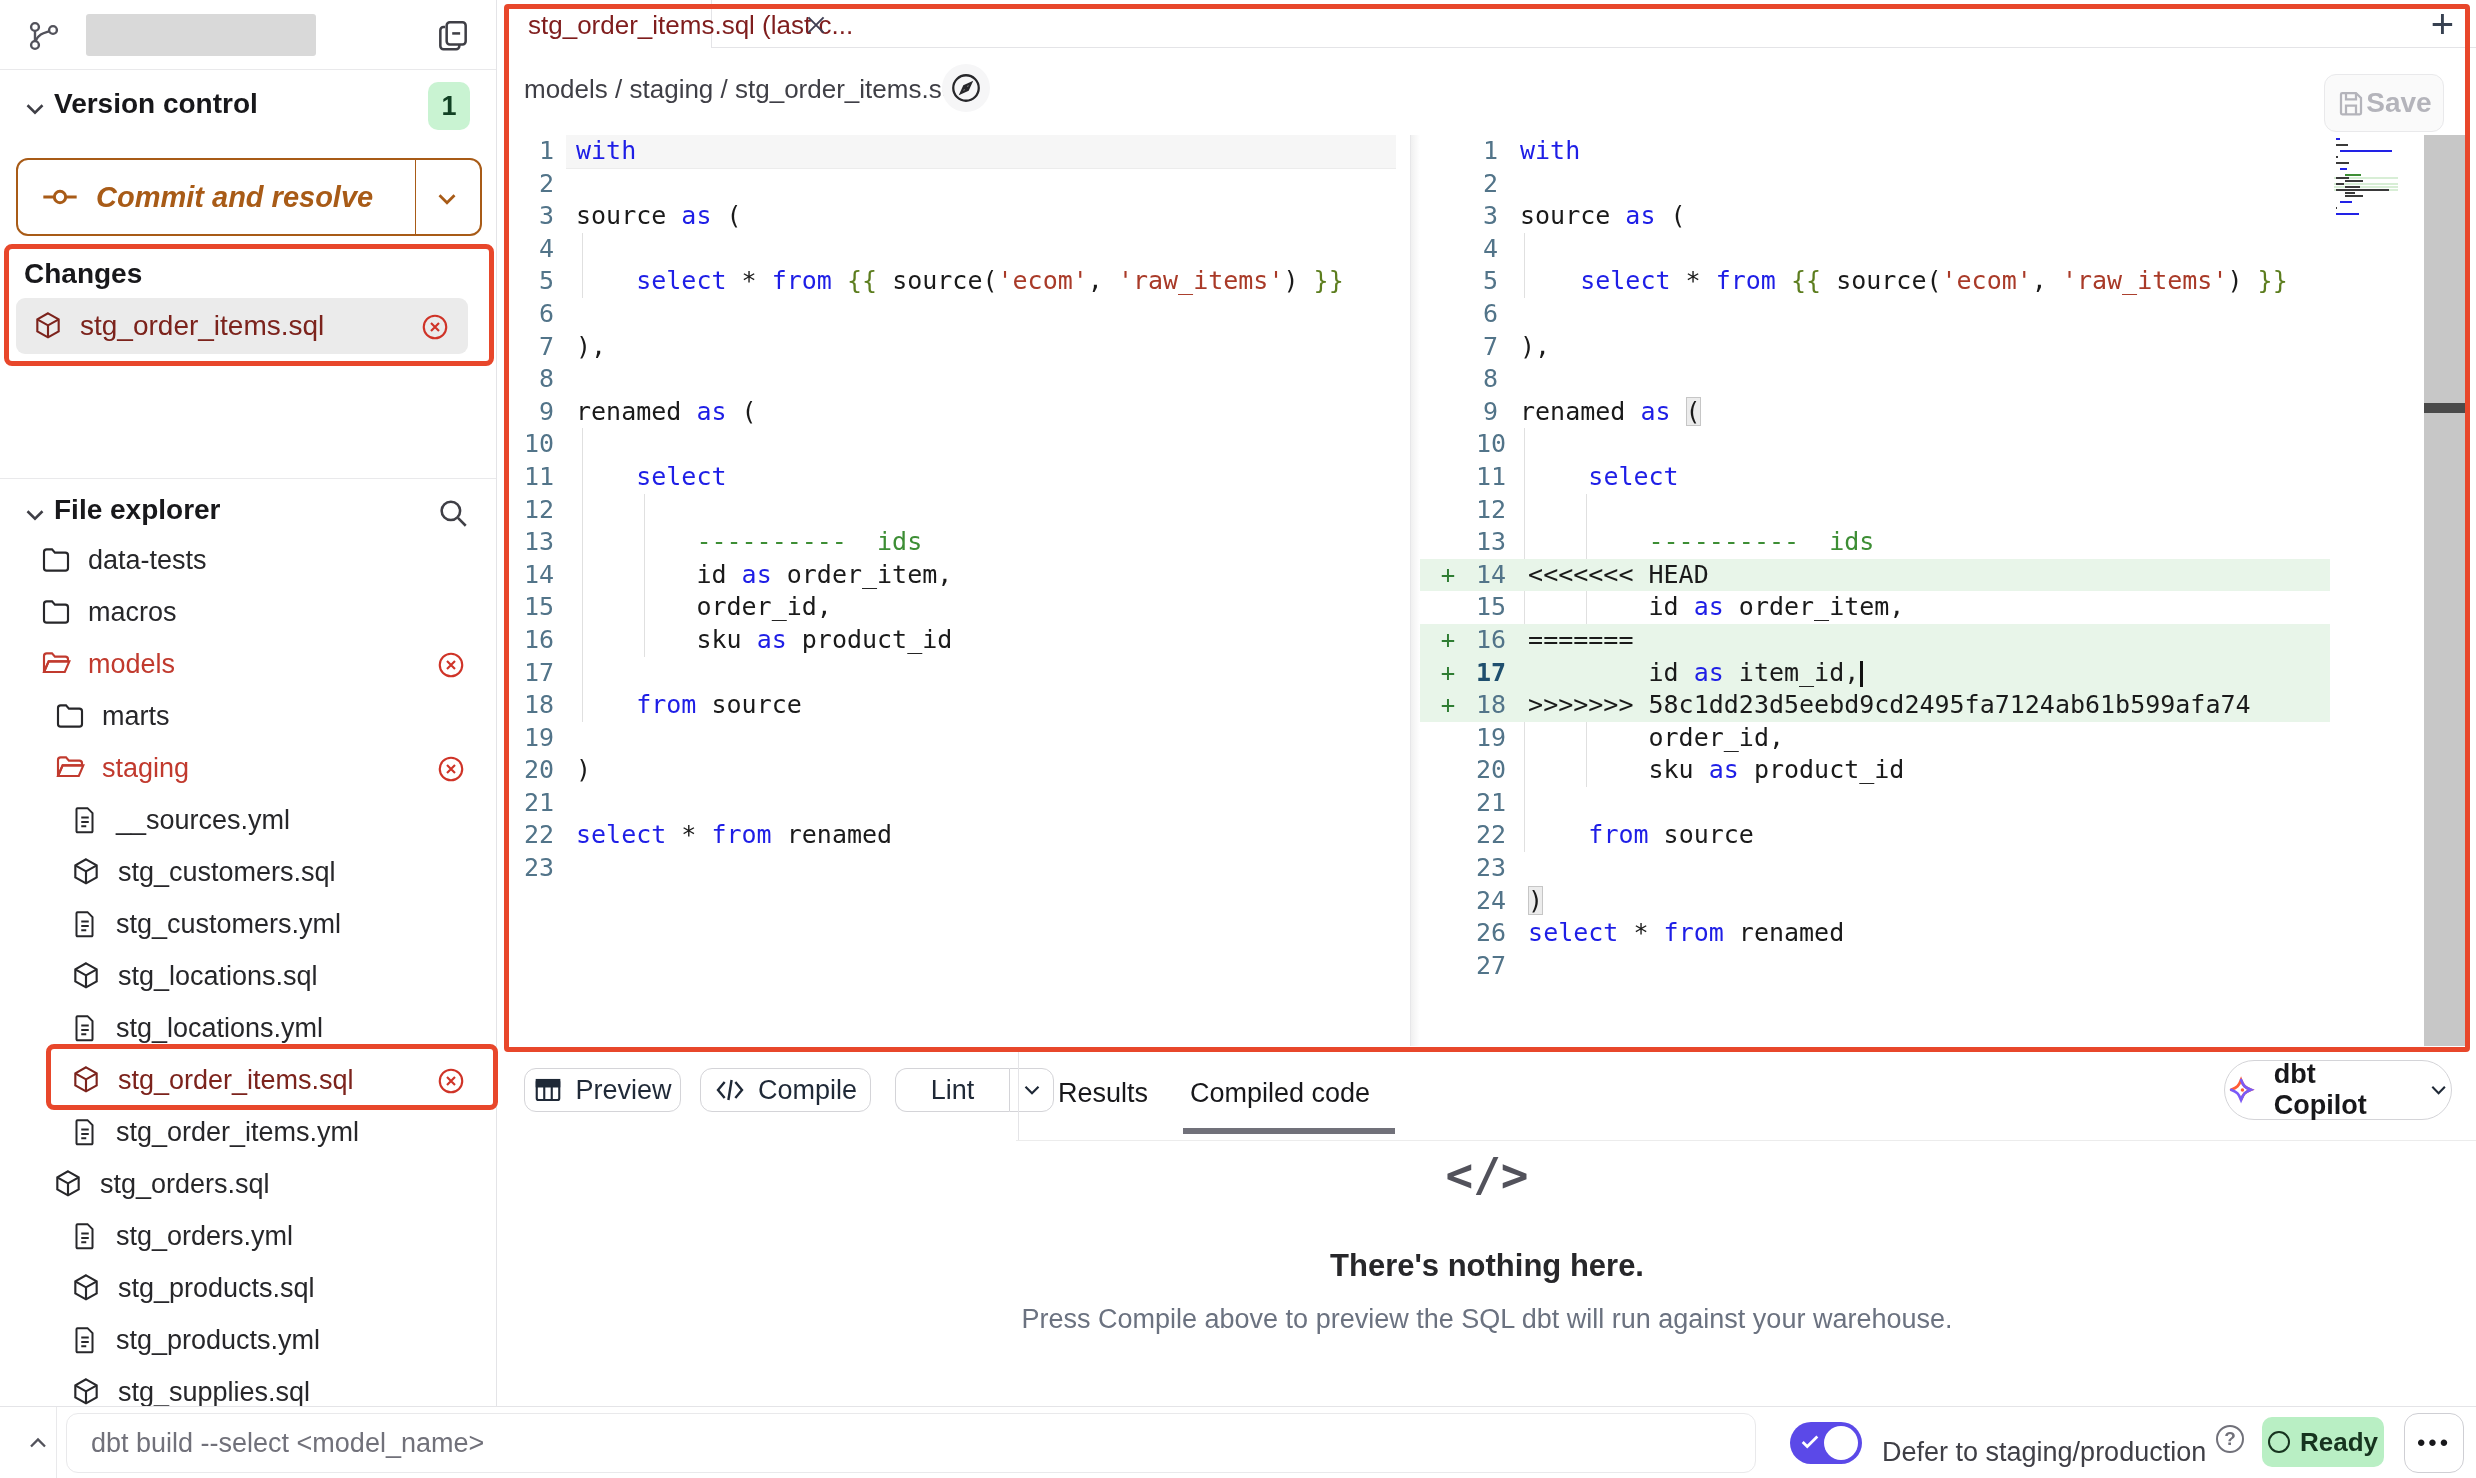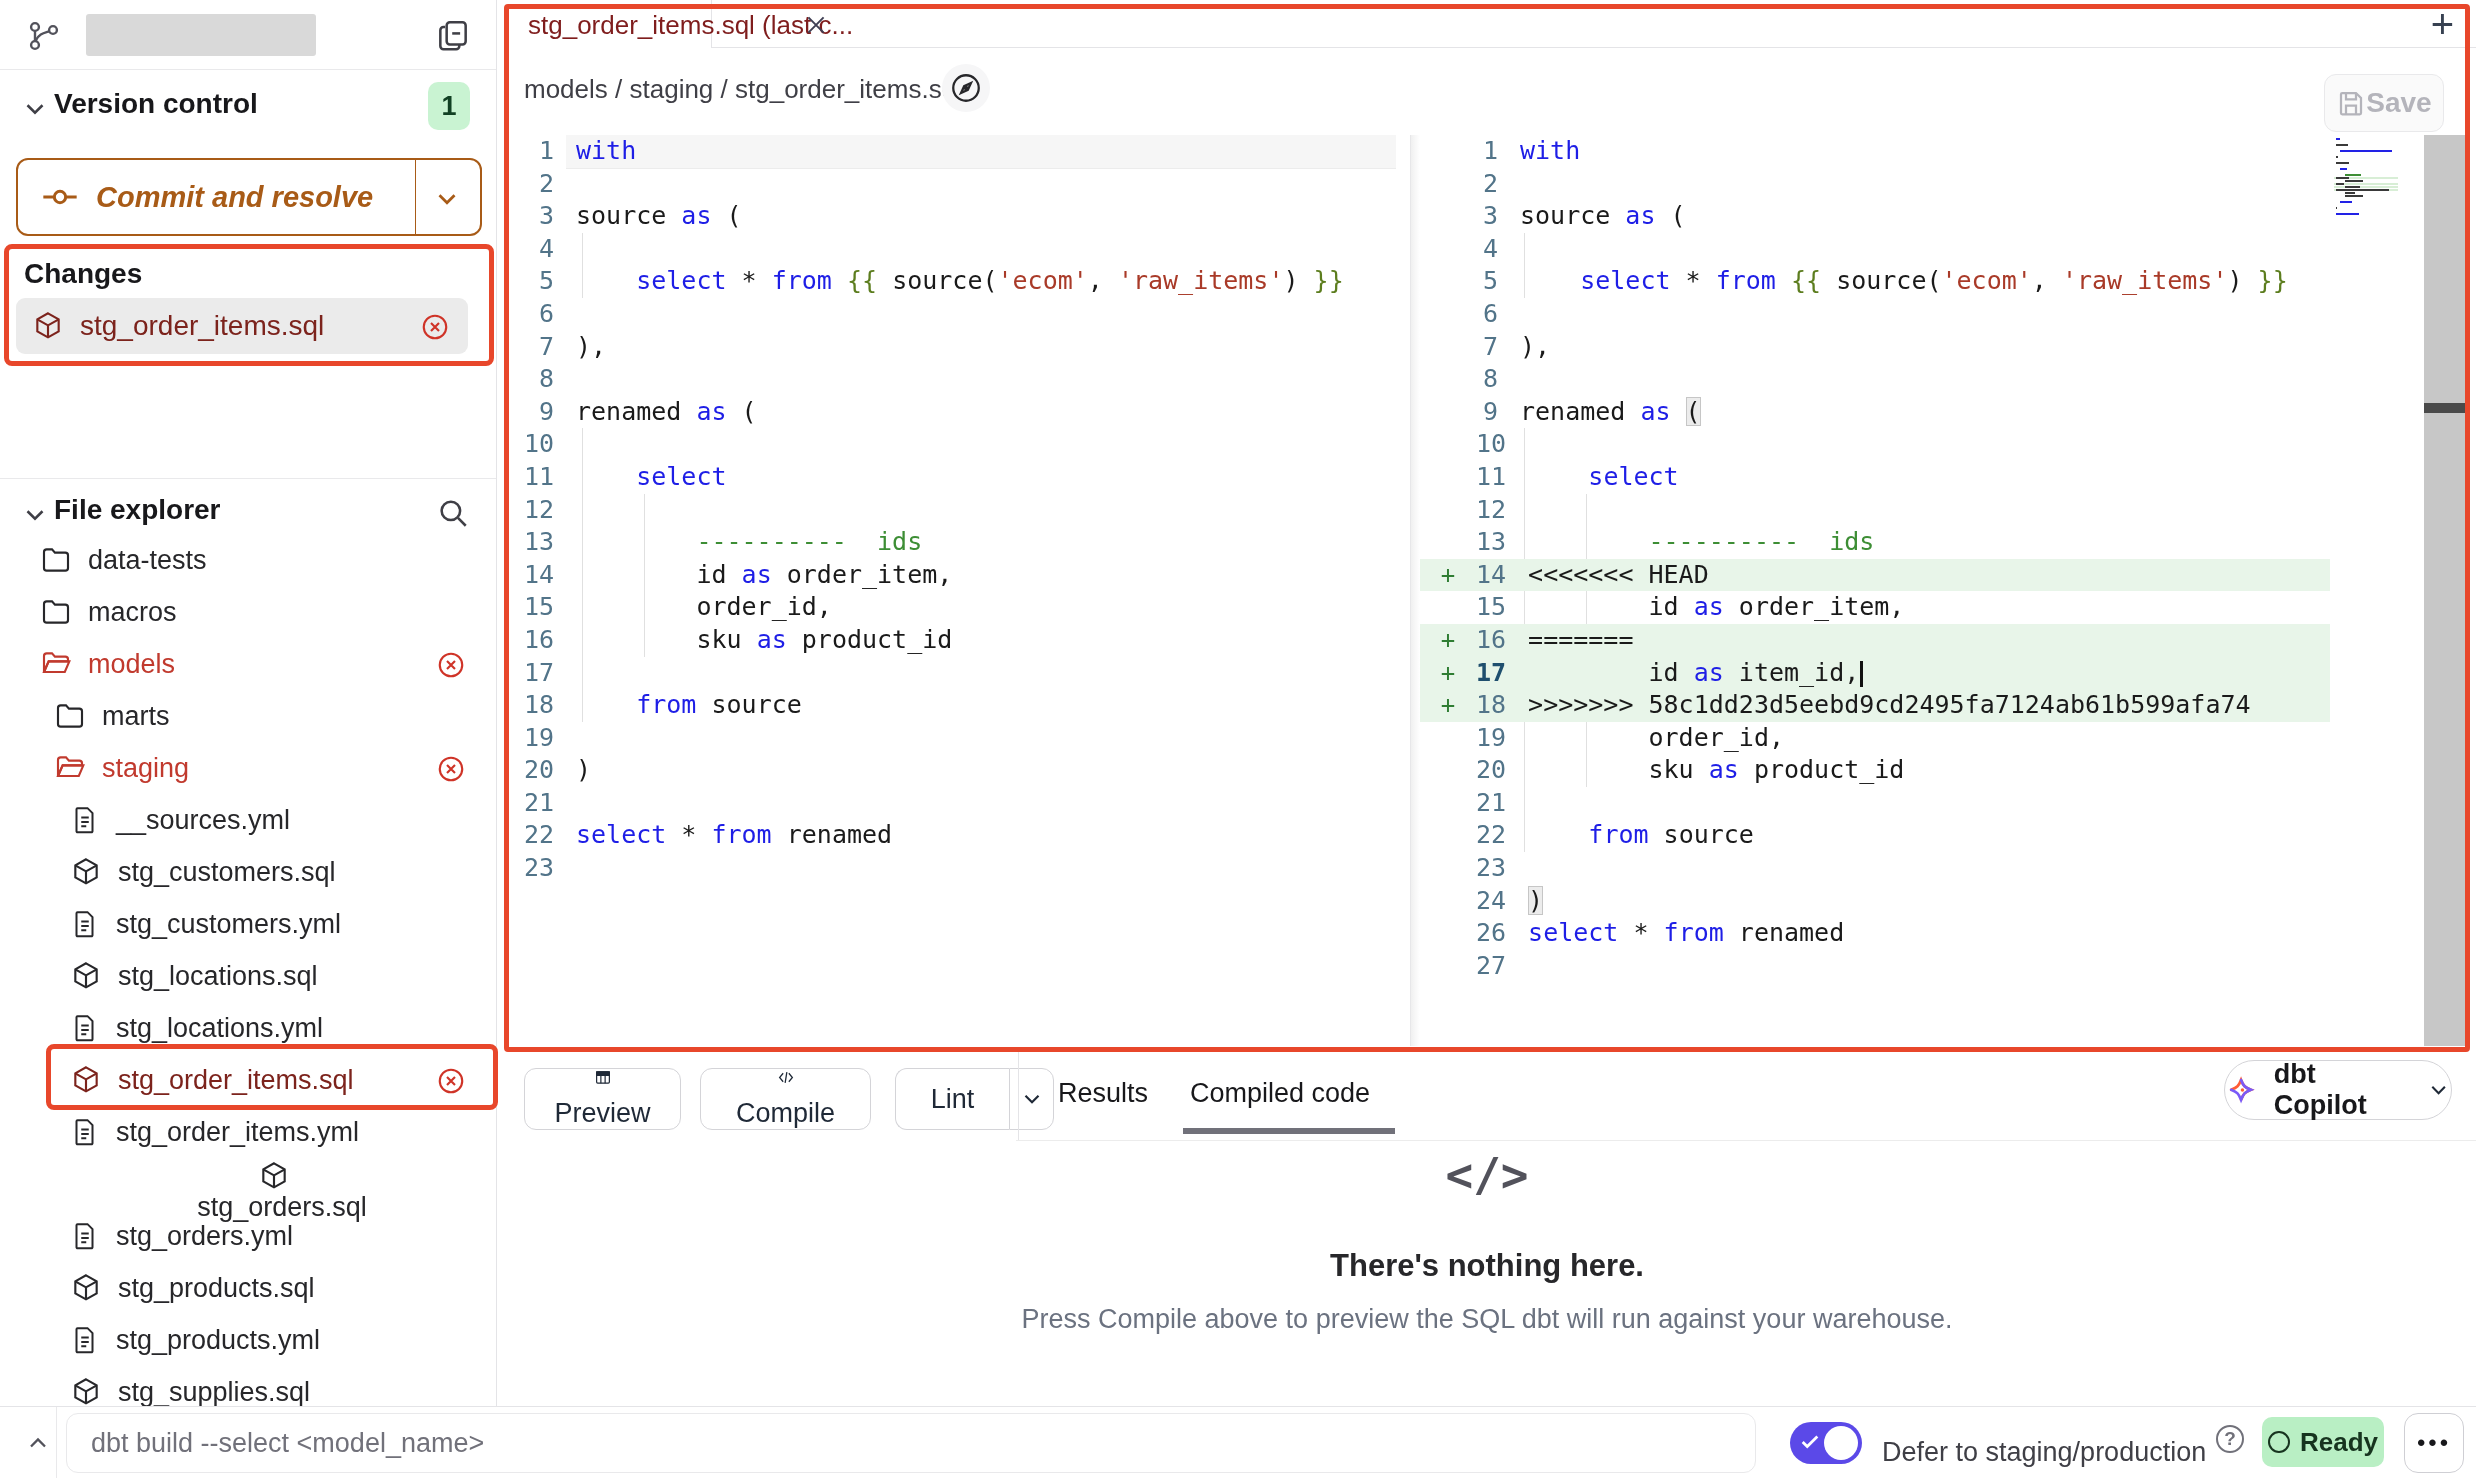--- a/index.html
+++ b/index.html
@@ -86,21 +86,21 @@
   .lp-thumb { position:absolute; right:2px; top:0; width:23px; height:12px; background:#3a3a3a; }
   .minimap { position:absolute; left:1836px; top:3px; width:64px; }
   .mrow { height:2px; margin-bottom:1px; position:relative; }
   .mrow .mbar { height:2px; }
   .mrow.mhl { background:#d8eed6; }
   .scrolltrack { position:absolute; left:1926px; top:0; width:44px; height:911px; background:#c7c7c7; cursor:pointer; }
   .scrollthumb { position:absolute; left:0; top:268px; width:44px; height:10px; background:#4a4a4a; }
 
   
   .bottom-panel { position:absolute; left:0; top:1048px; width:1978px; height:358px; background:#fff; }
-  .bp-btn { position:absolute; top:20px; height:62px; border:1.5px solid #d4d4d8; border-radius:12px; background:#fff; display:flex; align-items:center; justify-content:center; gap:12px; font-size:27px; font-weight:500; color:#1f2937; cursor:pointer;flex-direction:column; }
+  .bp-btn { position:absolute; top:20px; height:44px; border:1.5px solid #d4d4d8; border-radius:12px; background:#fff; display:flex; align-items:center; justify-content:center; gap:12px; font-size:27px; font-weight:500; color:#1f2937; cursor:pointer; }
   .btn-preview { left:26px; width:157px; }
   .btn-compile { left:202px; width:171px; }
   .btn-lint { left:397px; width:114px; padding-right:0; border-right:none; border-top-right-radius:0; border-bottom-right-radius:0; }
   .btn-lint-chev { left:511px; width:45px; border-left:1.5px solid #d4d4d8; border-top-left-radius:0; border-bottom-left-radius:0; }
   .bp-vline { position:absolute; left:520px; top:0px; width:0; height:92px; border-left:1px solid #e4e4e7; }
   .bp-tab { position:absolute; top:30px; font-size:27px; color:#18181b; cursor:pointer; }
   .tab-results { left:560px; }
   .tab-compiled { left:692px; }
   .tab-underline { position:absolute; left:685px; top:80px; width:212px; height:6px; background:#71717a; }
   .bp-rowborder { position:absolute; left:518px; right:0; top:92px; border-bottom:1px solid #ececec; }
@@ -332,21 +332,21 @@
         </div>
         <div class="trow" style="top: 580px; padding-left: 70px;">
           <span class="ticon">
             <svg width="30" height="30" viewBox="0 0 24 24" fill="none" stroke="#27272a" stroke-width="1.6">
               <path d="M6 2.5h8l4 4V21a.8.8 0 0 1-.8.8H6a.8.8 0 0 1-.8-.8V3.3a.8.8 0 0 1 .8-.8z"></path>
               <path d="M9 10h6M9 13.5h6M9 17h4"></path>
             </svg>
           </span>
           <span class="tlabel">stg_order_items.yml</span>
         </div>
-        <div class="trow" style="top: 632px; padding-left: 52px; flex-direction: column;">
+        <div class="trow" style="top: 632px; padding-left: 52px;">
           <span class="ticon">
             <svg width="32" height="32" viewBox="0 0 24 24" fill="none" stroke="#27272a" stroke-width="1.6">
               <path d="M12 2.5l8 4.5v9l-8 4.5-8-4.5V7z"></path>
               <path d="M4.3 7.2L12 11.5l7.7-4.3M12 11.5V20"></path>
             </svg>
           </span>
           <span class="tlabel">stg_orders.sql</span>
         </div>
         <div class="trow" style="top: 684px; padding-left: 70px;">
           <span class="ticon">

